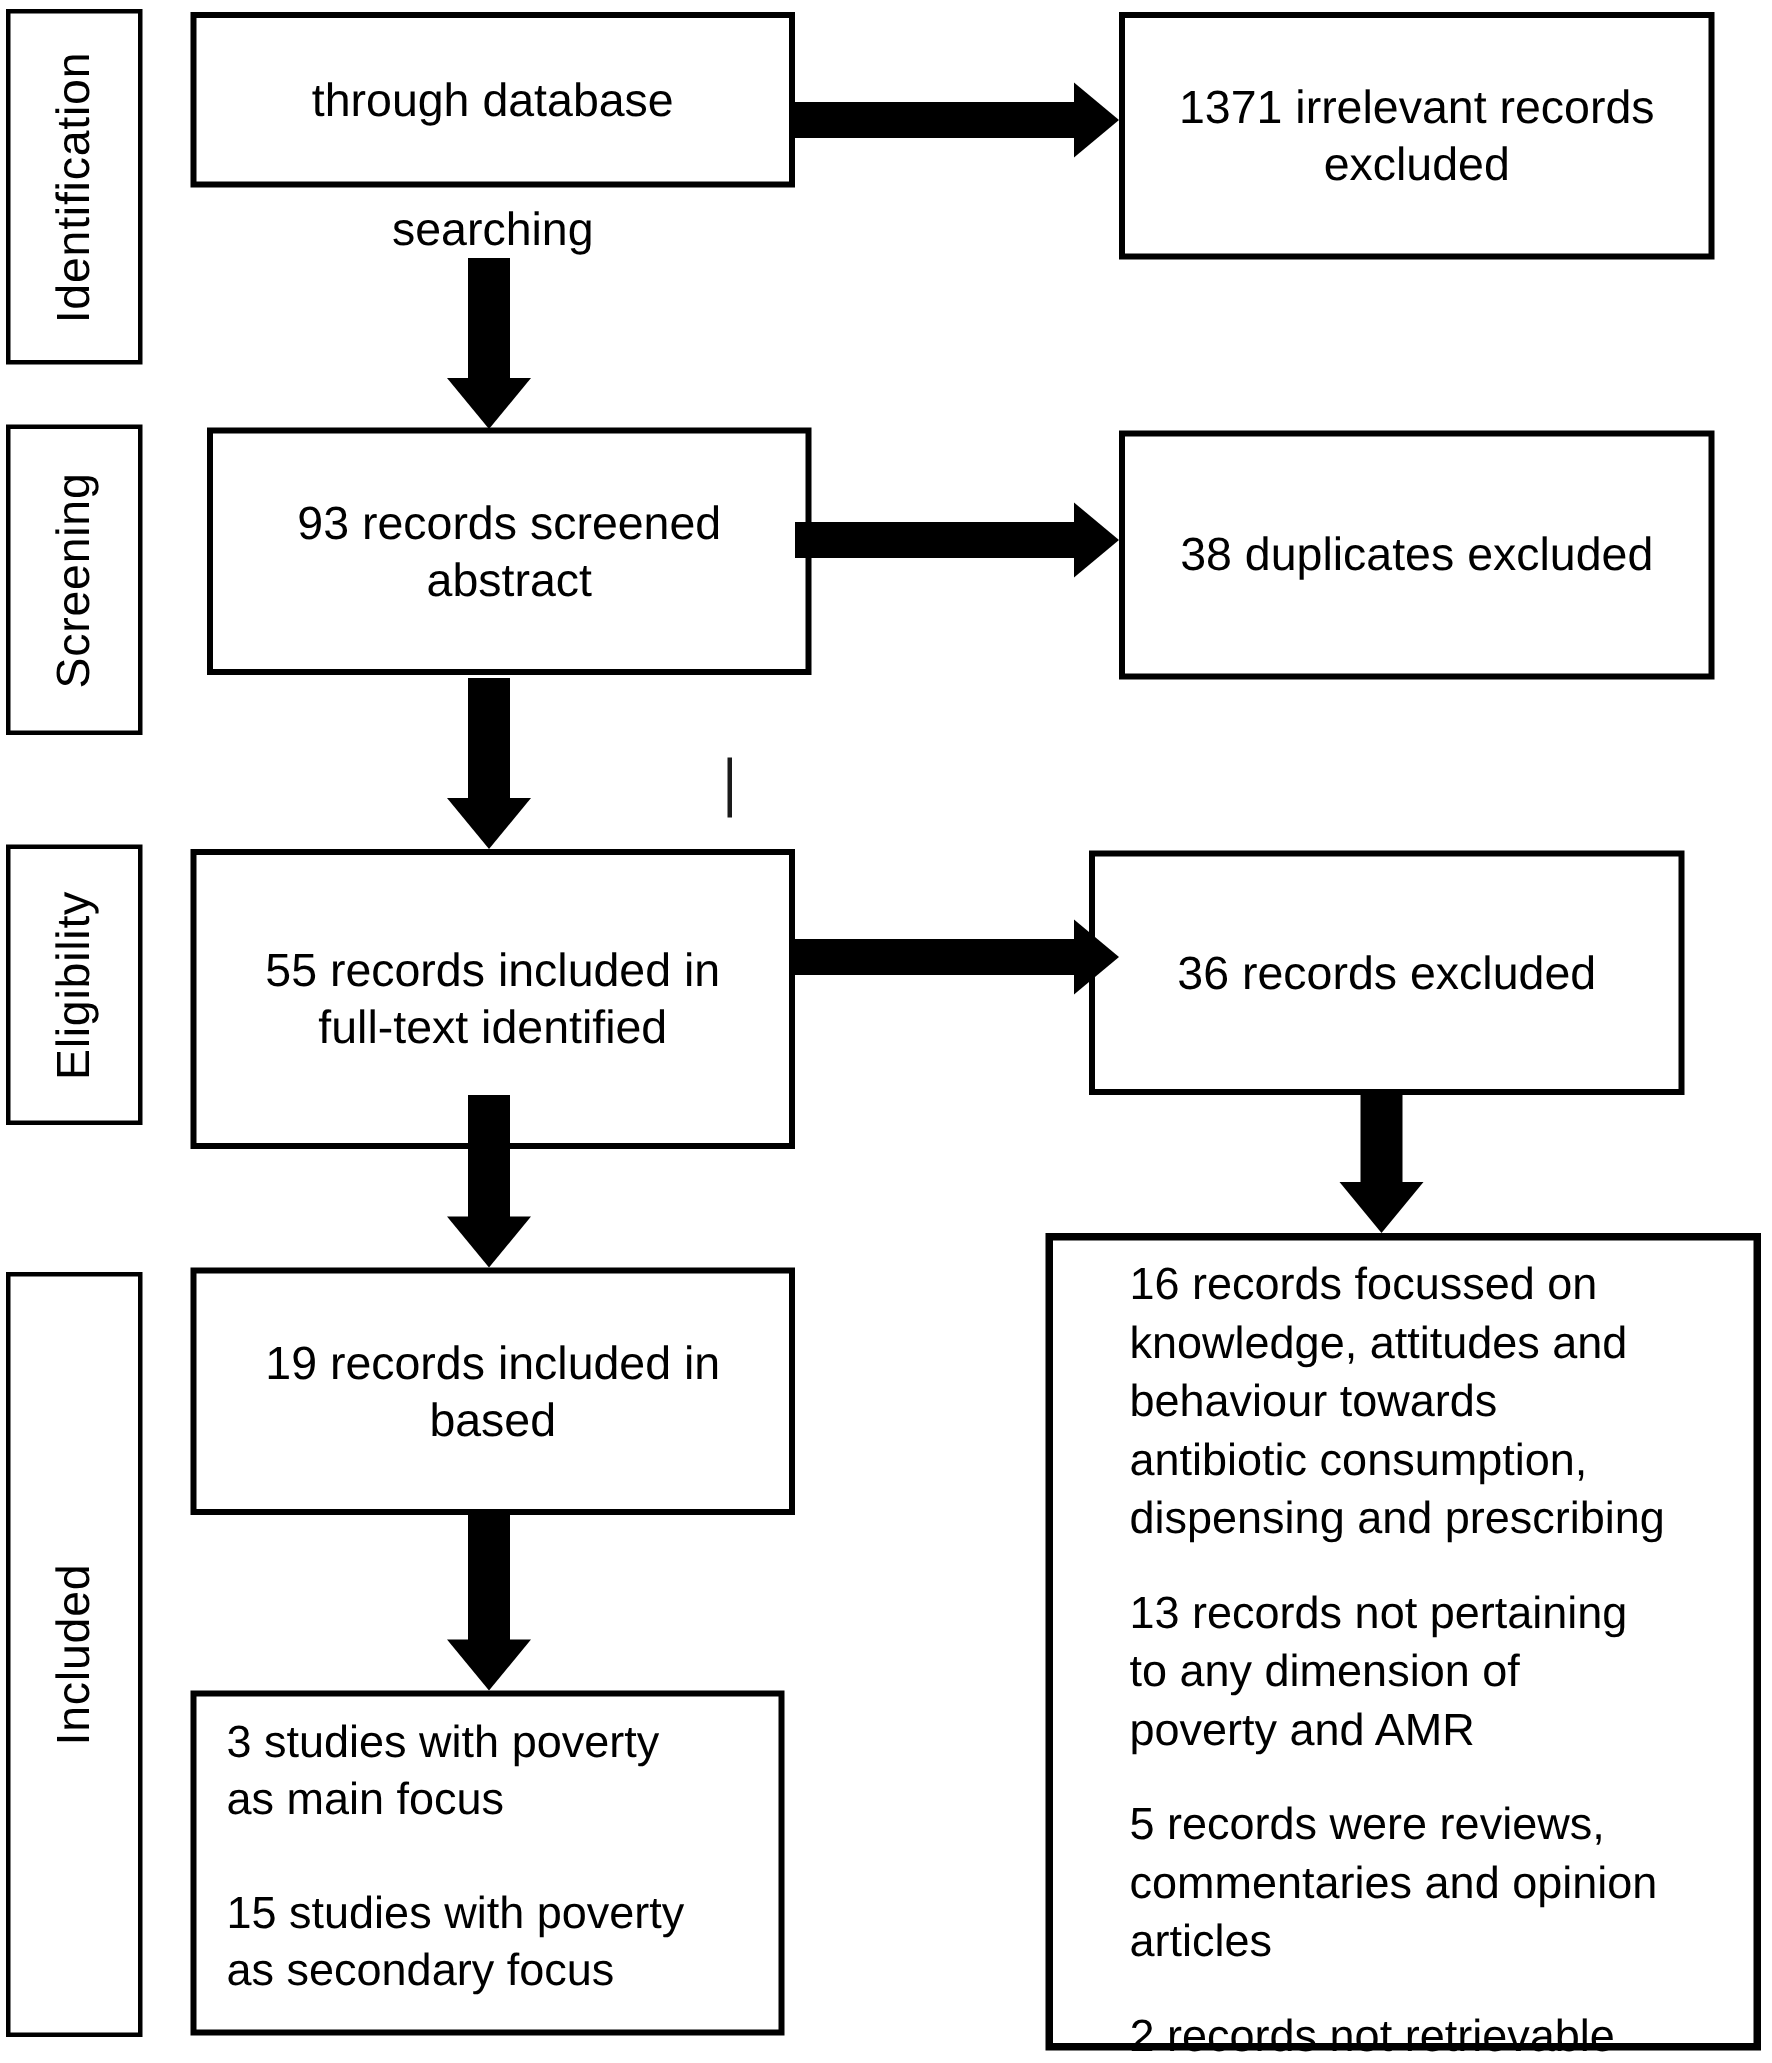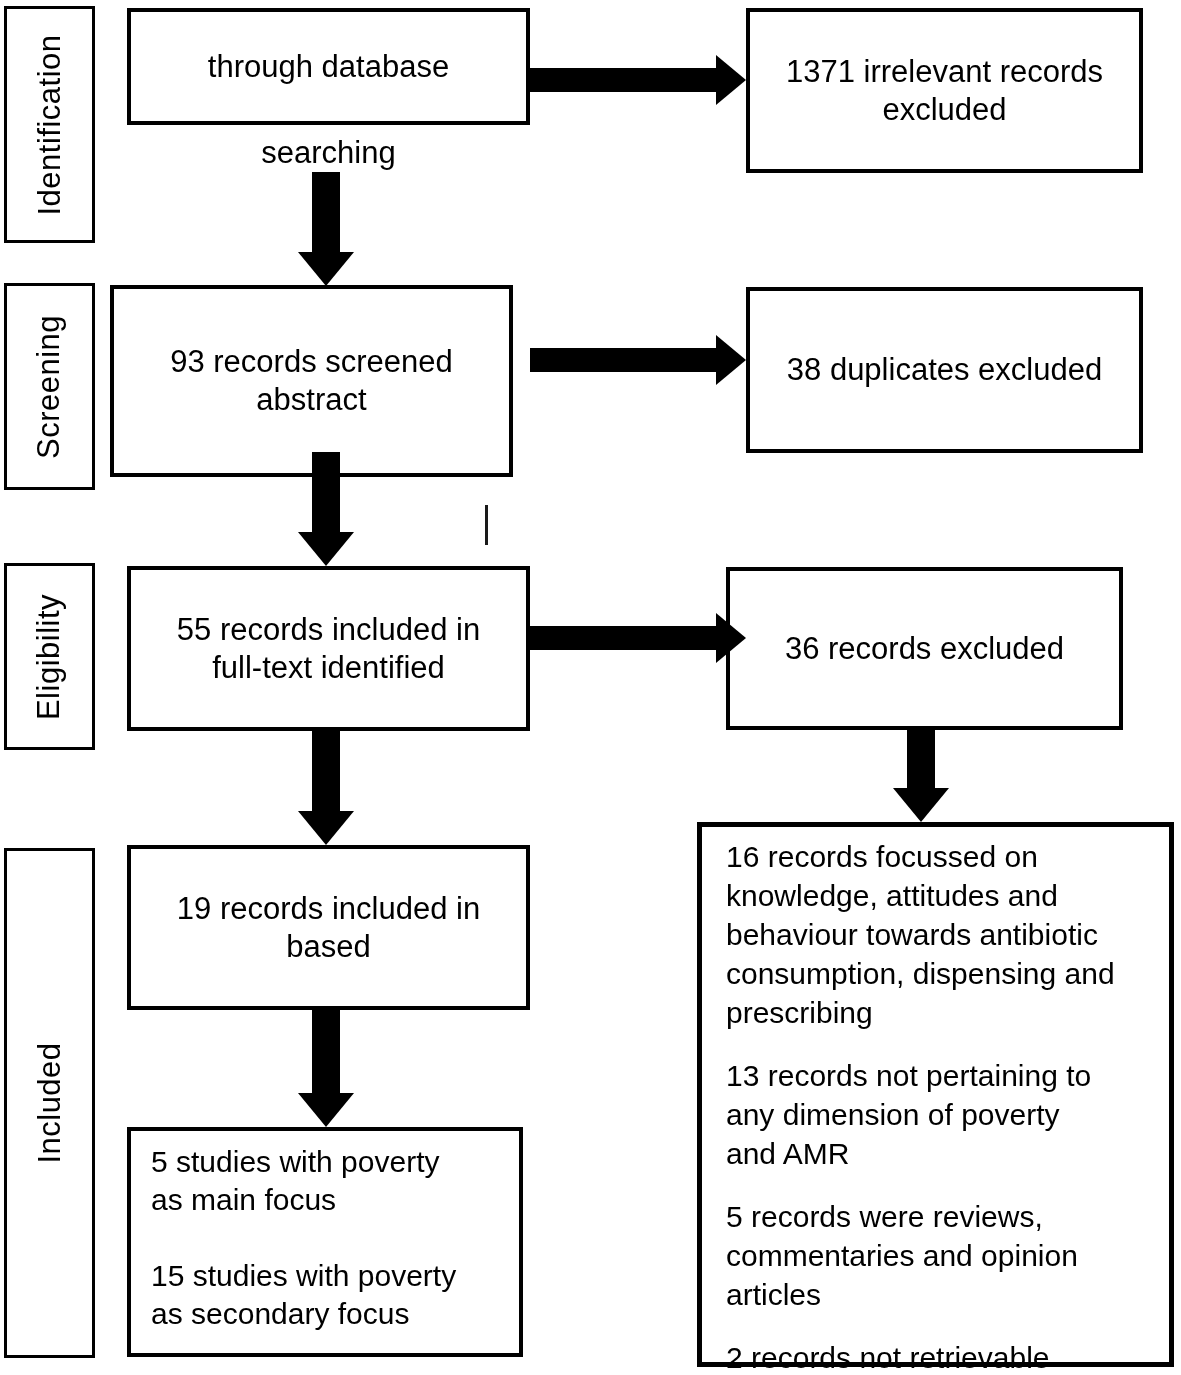--- a/index.html
+++ b/index.html
@@ -83,21 +83,21 @@
   }
   .box-included-studies {
     padding: 12px 55px 0 20px;
   }
   .box-included-studies .para {
     line-height: 38px;
     margin: 0 0 38px 0;
   }
   .box-exclusion-reasons {
     border-width: 5px;
-    padding: 10px 53px 0 24px;
+    padding: 10px 53px 0 51px;
   }
   .stray-mark {
     position: absolute;
     background: #1a1a1a;
   }
 </style>
 </head>
 <body>
 
 <div class="canvas">
@@ -114,37 +114,37 @@
   <div class="stage" style="top:848px; height:510px;">
     <span class="stage-text">Included</span>
   </div>
 
   <div class="box center-box" style="left:127px; top:8px; width:403px; height:117px;gap:48px;">
     <span class="line">1464 records identified</span>
     <span class="line">through database</span>
     <span class="line">searching</span>
   </div>
 
-  <div class="box center-box" style="left:110px; top:285px; width:403px; height:192px;">
+  <div class="box center-box" style="left:138px; top:285px; width:403px; height:165px;">
     <span class="line">93 records screened</span>
     <span class="line">abstract</span>
   </div>
 
-  <div class="box center-box" style="left:127px; top:566px; width:403px; height:165px;">
+  <div class="box center-box" style="left:127px; top:566px; width:403px; height:200px;">
     <span class="line">55 records included in</span>
     <span class="line">full-text identified</span>
   </div>
 
   <div class="box center-box" style="left:127px; top:845px; width:403px; height:165px;">
     <span class="line">19 records included in</span>
     <span class="line">based</span>
   </div>
 
   <div class="box multi-box box-included-studies" style="left:127px; top:1127px; width:396px; height:230px;">
-    <p class="para">5 studies with poverty as main focus</p>
+    <p class="para">3 studies with poverty as main focus</p>
     <p class="para">15 studies with poverty as secondary focus</p>
   </div>
 
   <div class="box center-box" style="left:746px; top:8px; width:397px; height:165px;align-items:center;">
     <span class="line">1371 irrelevant records</span>
     <span class="line">excluded</span>
   </div>
 
   <div class="box center-box" style="left:746px; top:287px; width:397px; height:166px;">
     <span class="line">38 duplicates excluded</span>

